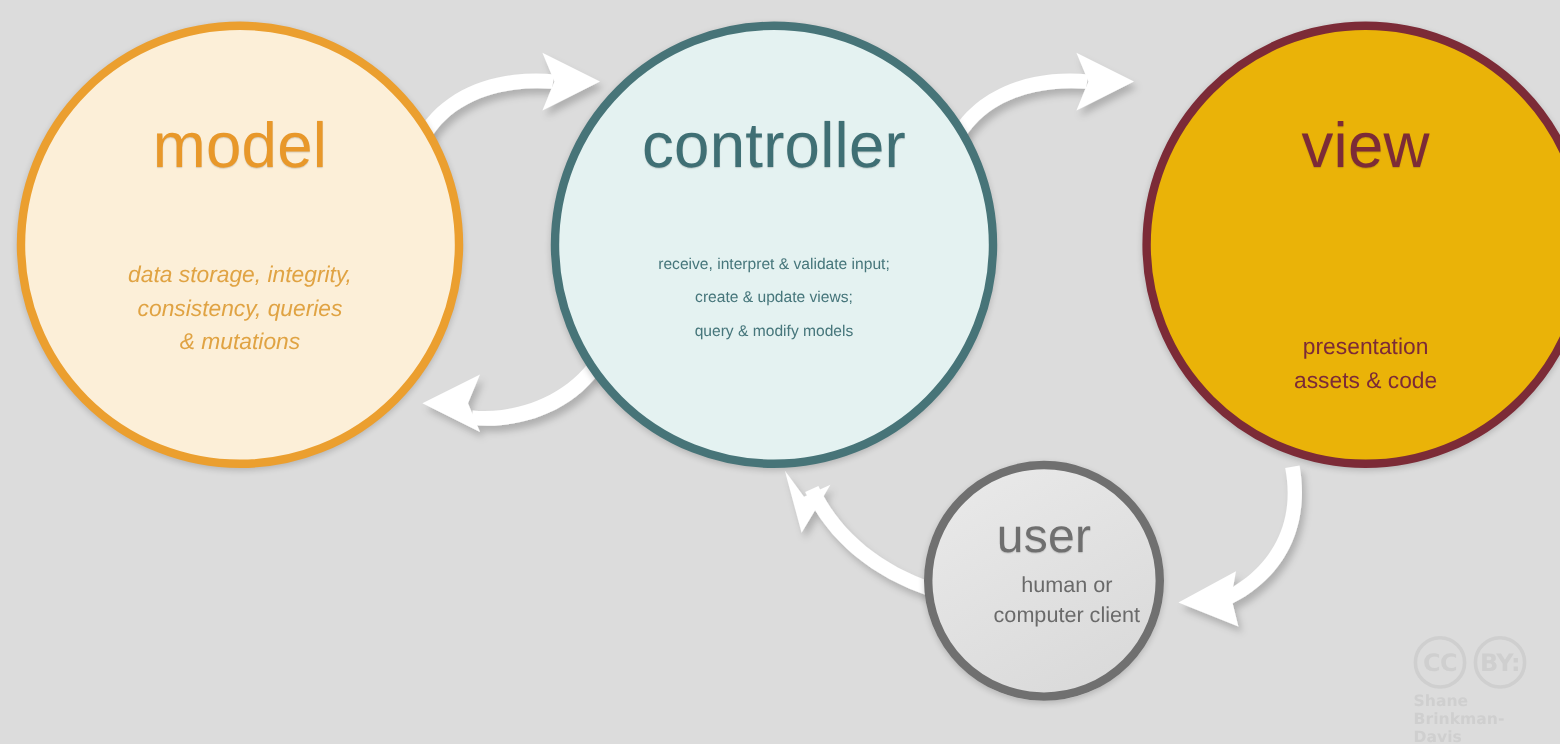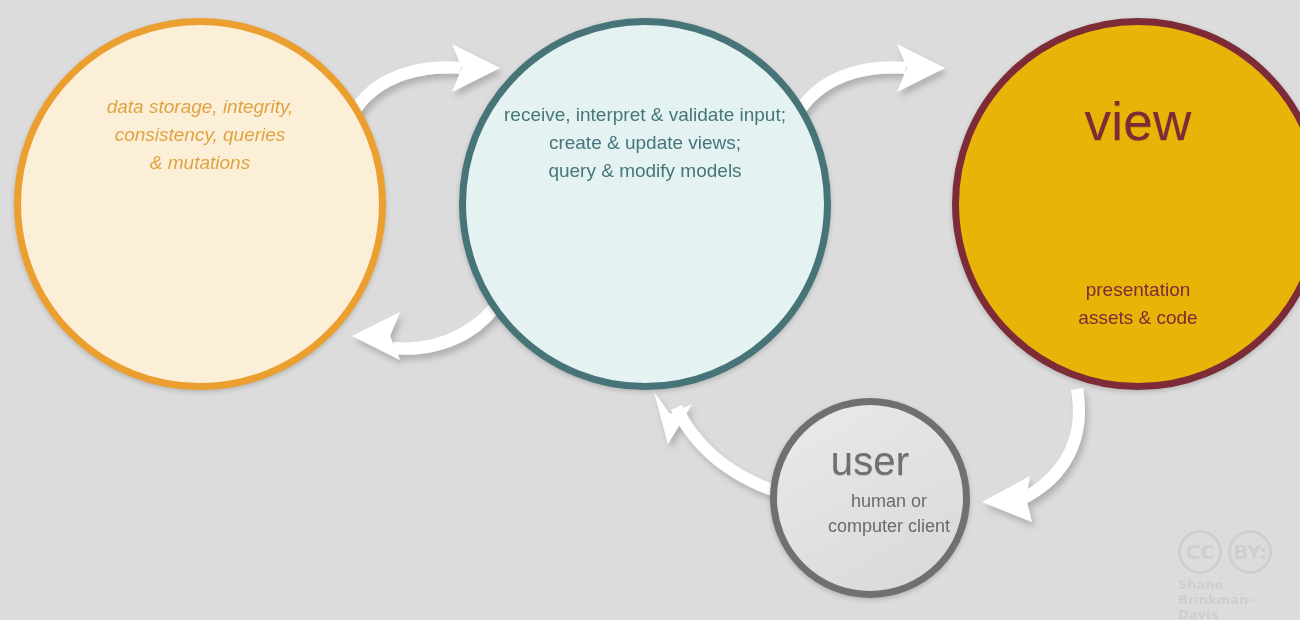--- a/index.html
+++ b/index.html
@@ -45,33 +45,33 @@
   }
   #node-model .title { color: #e8982a; font-size: 53px; line-height: 1; margin-top: 70px; }
   #node-model .desc  { color: #e0a343; font-size: 19px; line-height: 28px; margin-top: 68px; font-style: italic; }
 
   #node-controller {
     left: 459px; top: 18px; width: 372px; height: 372px;
     background: #e4f2f1;
     border: 7px solid #477478;
   }
   #node-controller .title { color: #3f6f74; font-size: 53px; line-height: 1; margin-top: 70px; }
-  #node-controller .desc  { color: #46767b; font-size: 19px; line-height: 28px; margin-top: 76px; }
+  #node-controller .desc  { color: #46767b; font-size: 13px; line-height: 28px; margin-top: 58px; }
 
   #node-view {
     left: 952px; top: 18px; width: 372px; height: 372px;
     background: #eab308;
     border: 7px solid #7c2b37;
     gap: 44px;
   }
   #node-view .title { color: #7c2b37; font-size: 53px; line-height: 1; margin-top: 70px; }
   #node-view .desc  { color: #7c2b37; font-size: 19px; line-height: 28px; margin-top: 84px; text-align: center; }
 
   #node-user {
-    left: 770px; top: 398px; width: 200px; height: 200px;
+    left: 770px; top: 384px; width: 200px; height: 200px;
     background: linear-gradient(150deg, #eaeaea 0%, #e0e0e0 55%, #d8d8d8 100%);
     border: 7px solid #707070;
   }
   #node-user .title { color: #6f6f6f; font-size: 40px; line-height: 1; margin-top: 36px; }
   #node-user .desc  { color: #6a6a6a; font-size: 18px; line-height: 25px; margin-top: 8px; margin-left: 38px; }
 
   
   #arrows {
     position: absolute;
     left: 0; top: 0;
@@ -145,26 +145,28 @@
 
       <g>
         <path d="M 775,497 C 727,481 690,451 671,410 L 682,405 C 700,443 734,471 779,486 Z"></path>
         <polygon points="654,392 668,444 692,404 670,414"></polygon>
       </g>
 
     </g>
   </svg>
 
   <div class="node" id="node-model">
+    <div class="title">model</div>
     <div class="desc" style="white-space: pre-line;">data storage, integrity,
 consistency, queries
 &amp; mutations</div>
   </div>
 
   <div class="node" id="node-controller">
+    <div class="title">controller</div>
     <div class="desc" style="white-space: pre-line;">receive, interpret &amp; validate input;
 create &amp; update views;
 query &amp; modify models</div>
   </div>
 
   <div class="node" id="node-view">
     <div class="title">view</div>
     <div class="desc" style="white-space: pre-line;">presentation
 assets &amp; code</div>
   </div>

